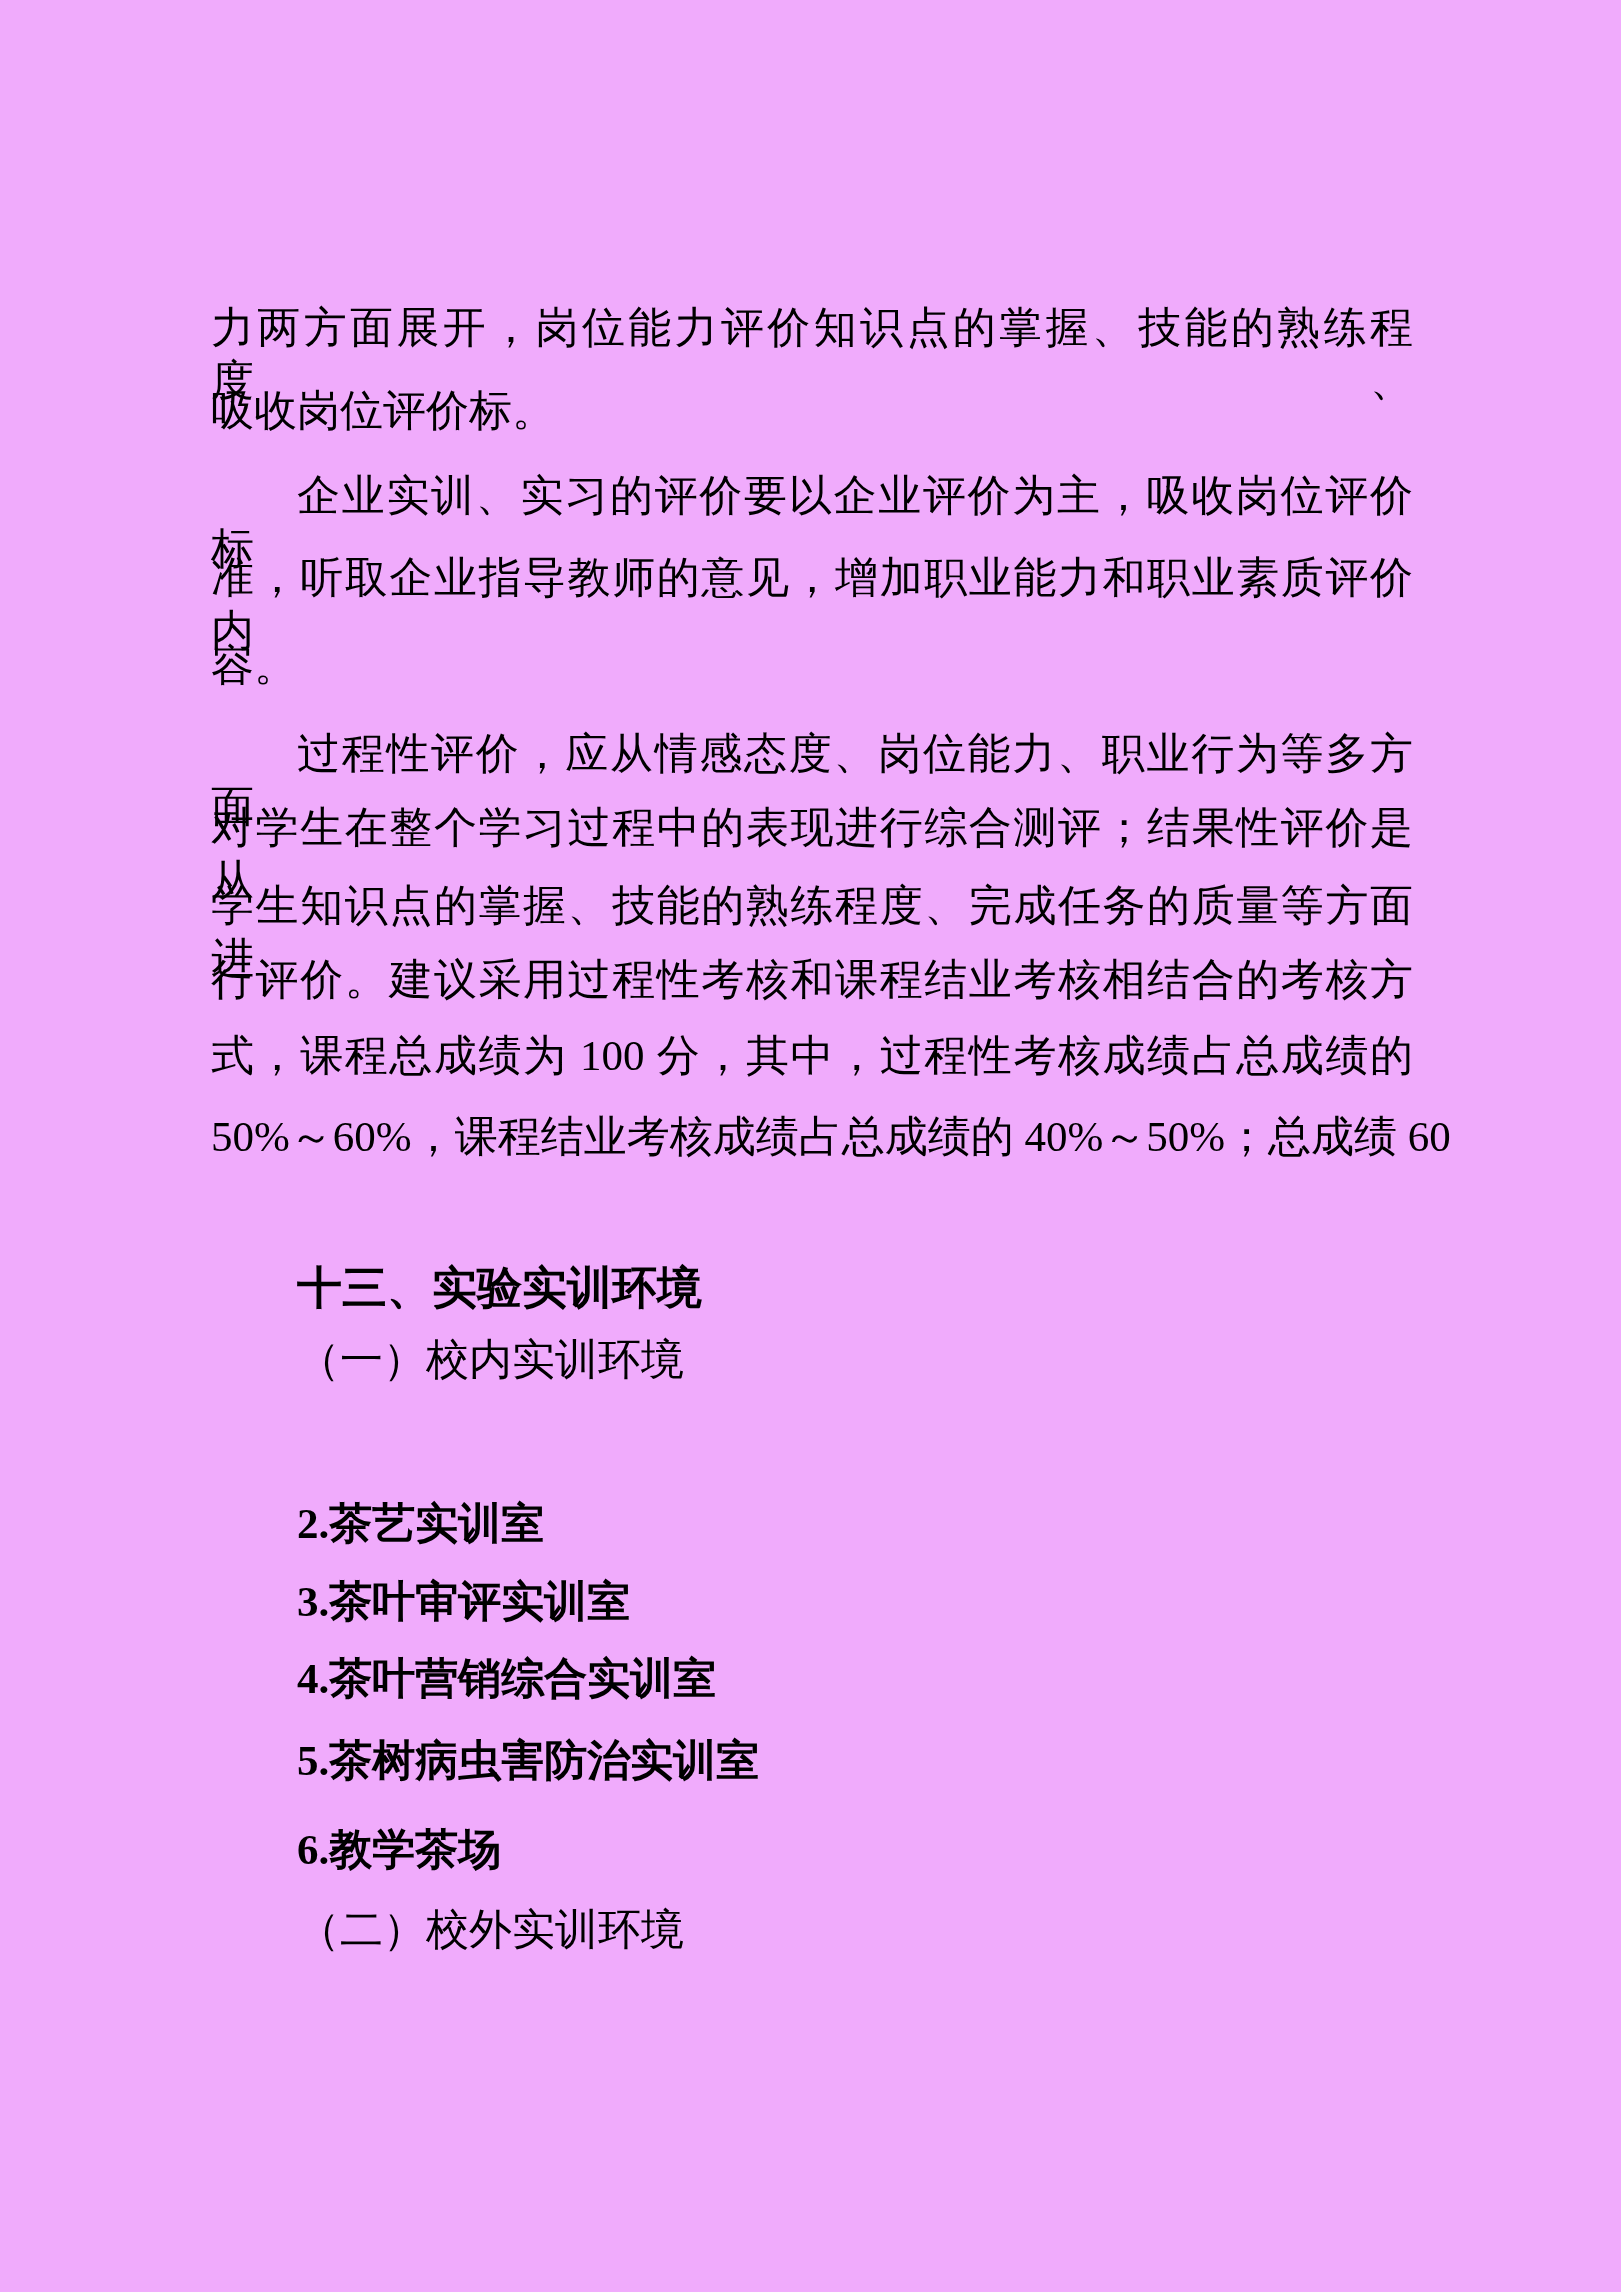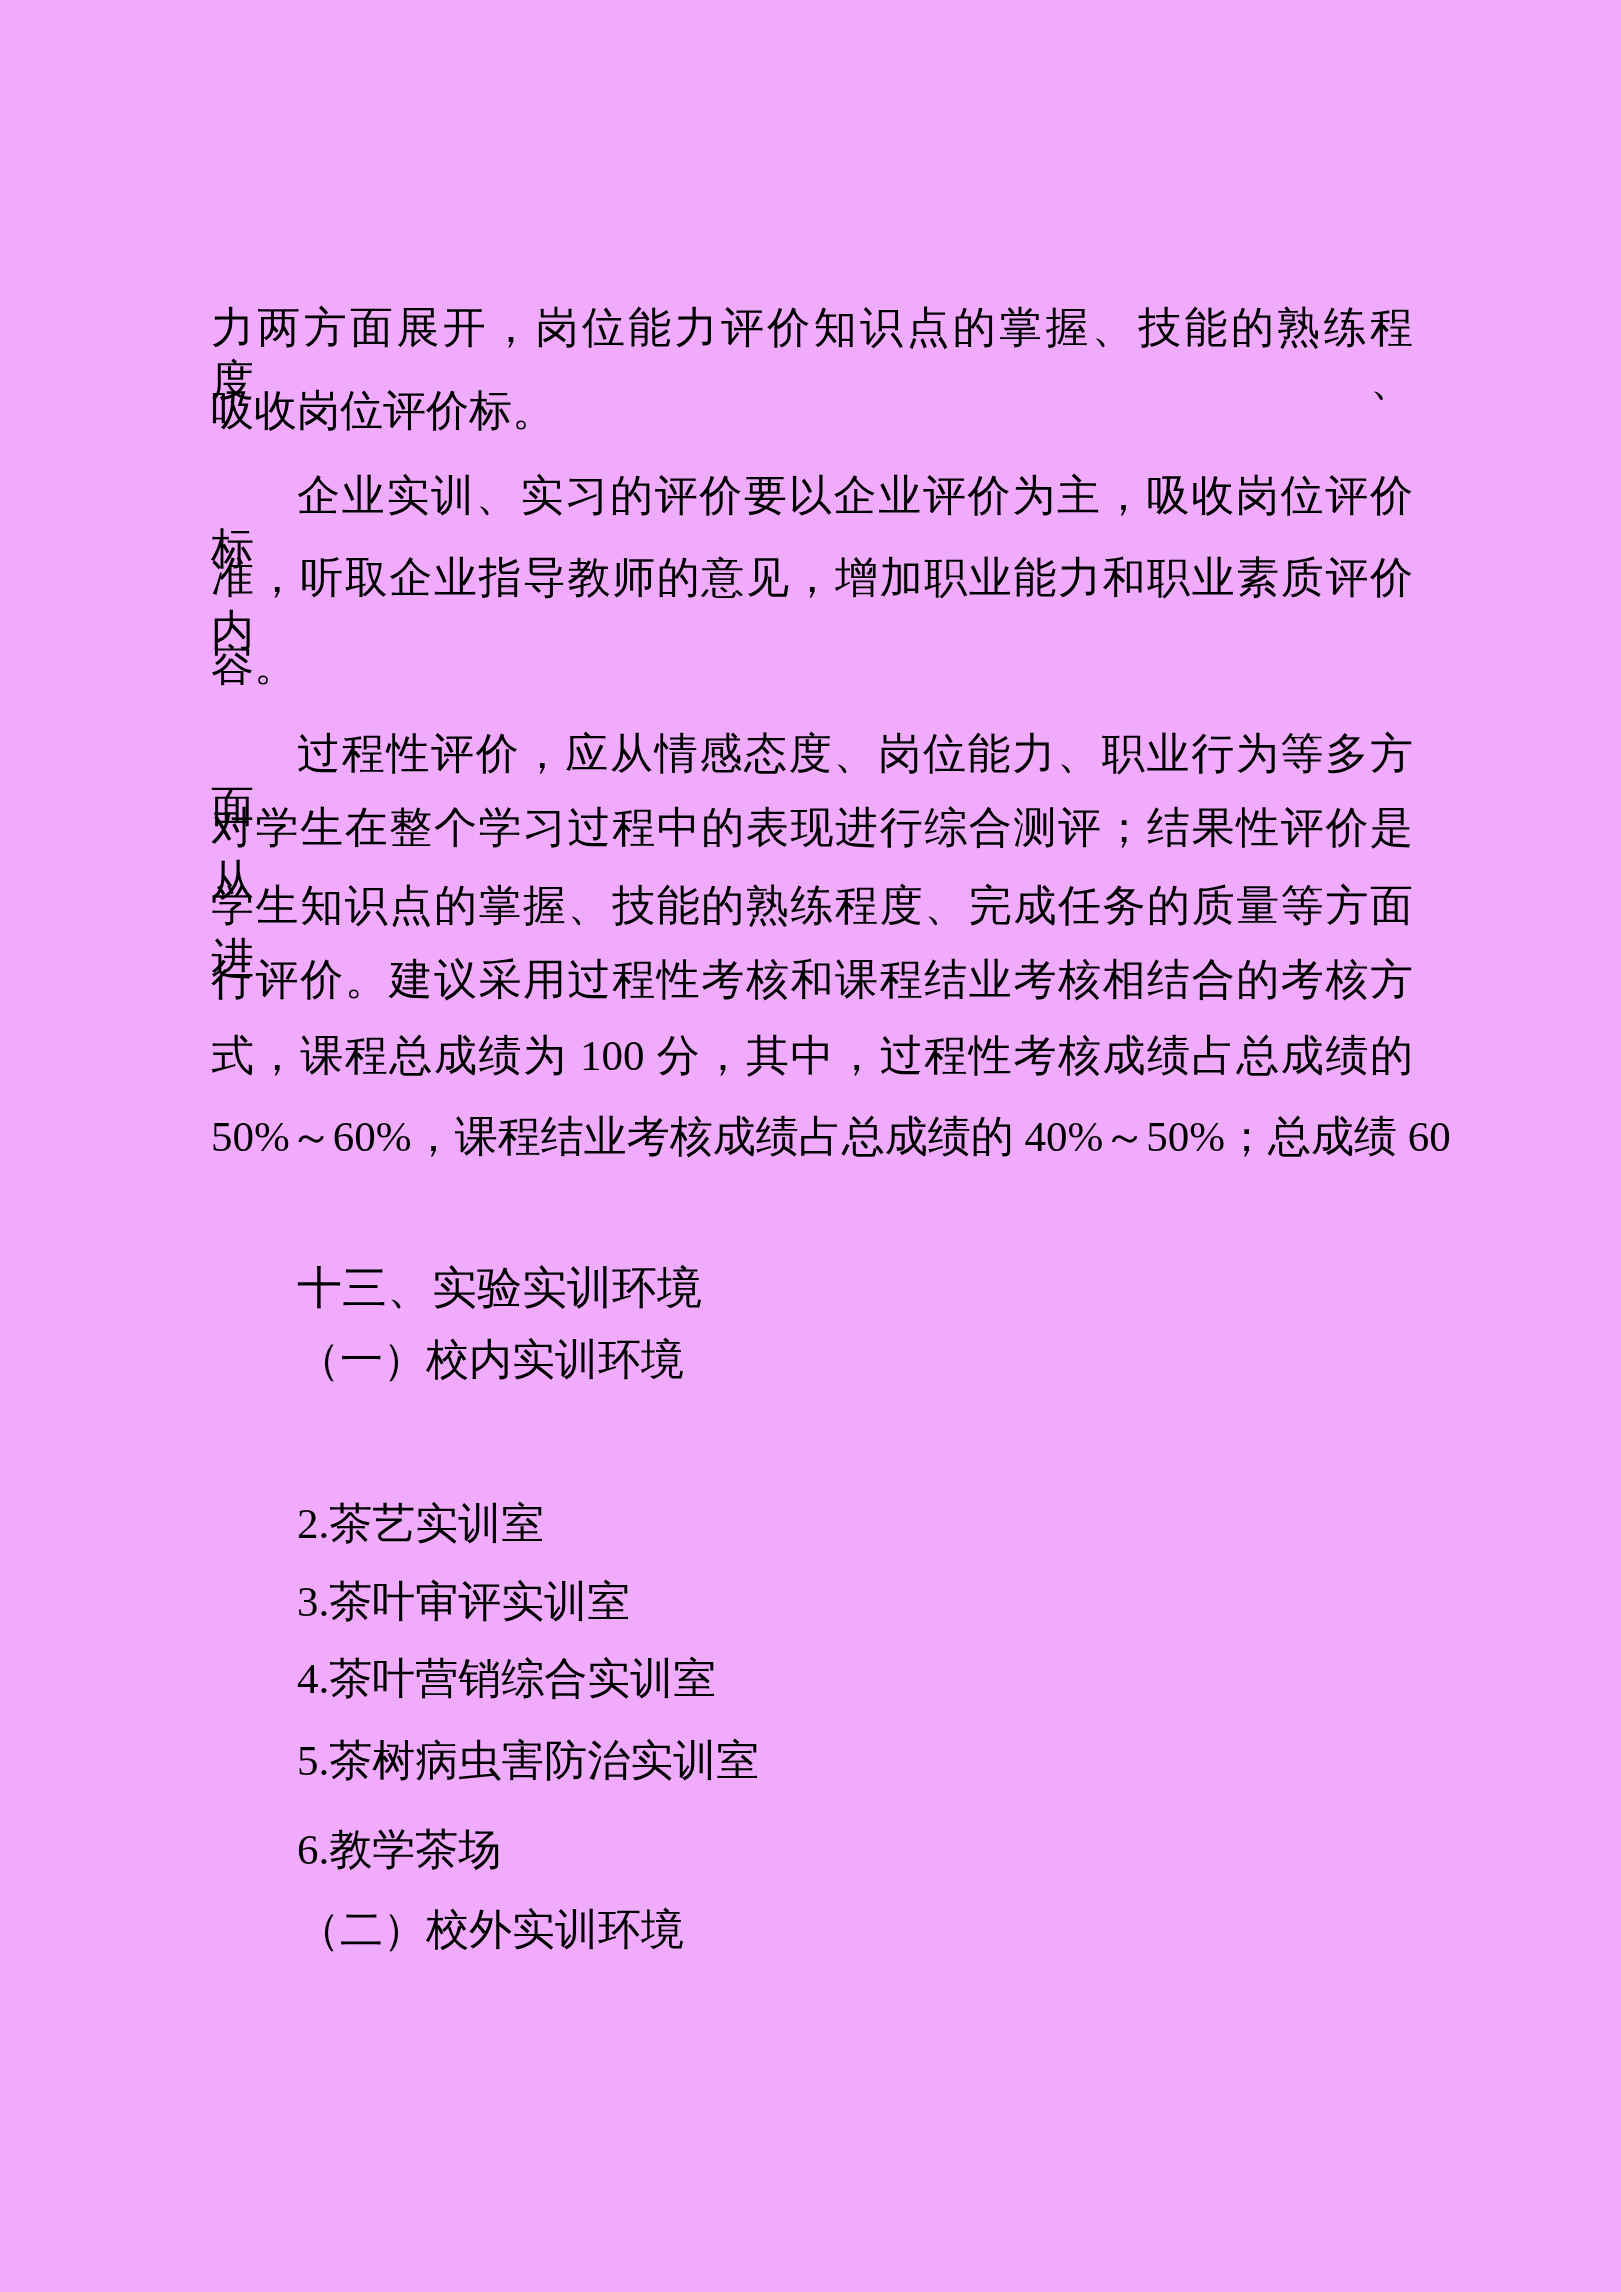--- a/index.html
+++ b/index.html
@@ -28,21 +28,21 @@
   }
   .just {
     white-space: normal;
     text-align: justify;
     text-align-last: justify;
   }
   .indent {
     text-indent: 86px;
   }
   .bold {
-    font-weight: normal;
+    font-weight: bold;
   }
   .heading {
     font-family: "Liberation Sans", "DejaVu Sans", sans-serif;
     font-size: 45px;
   }
 </style>
 </head>
 <body>
 
 <div class="page">

